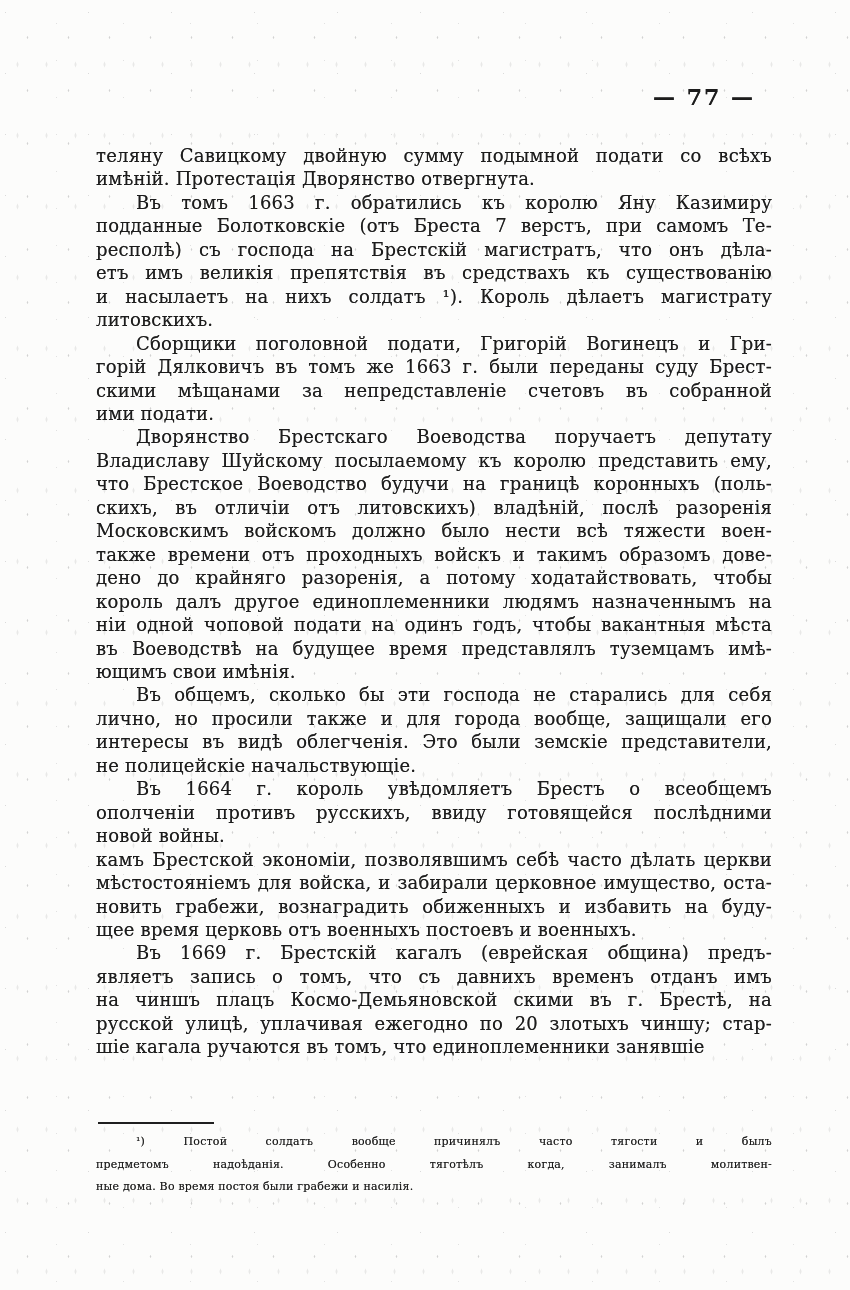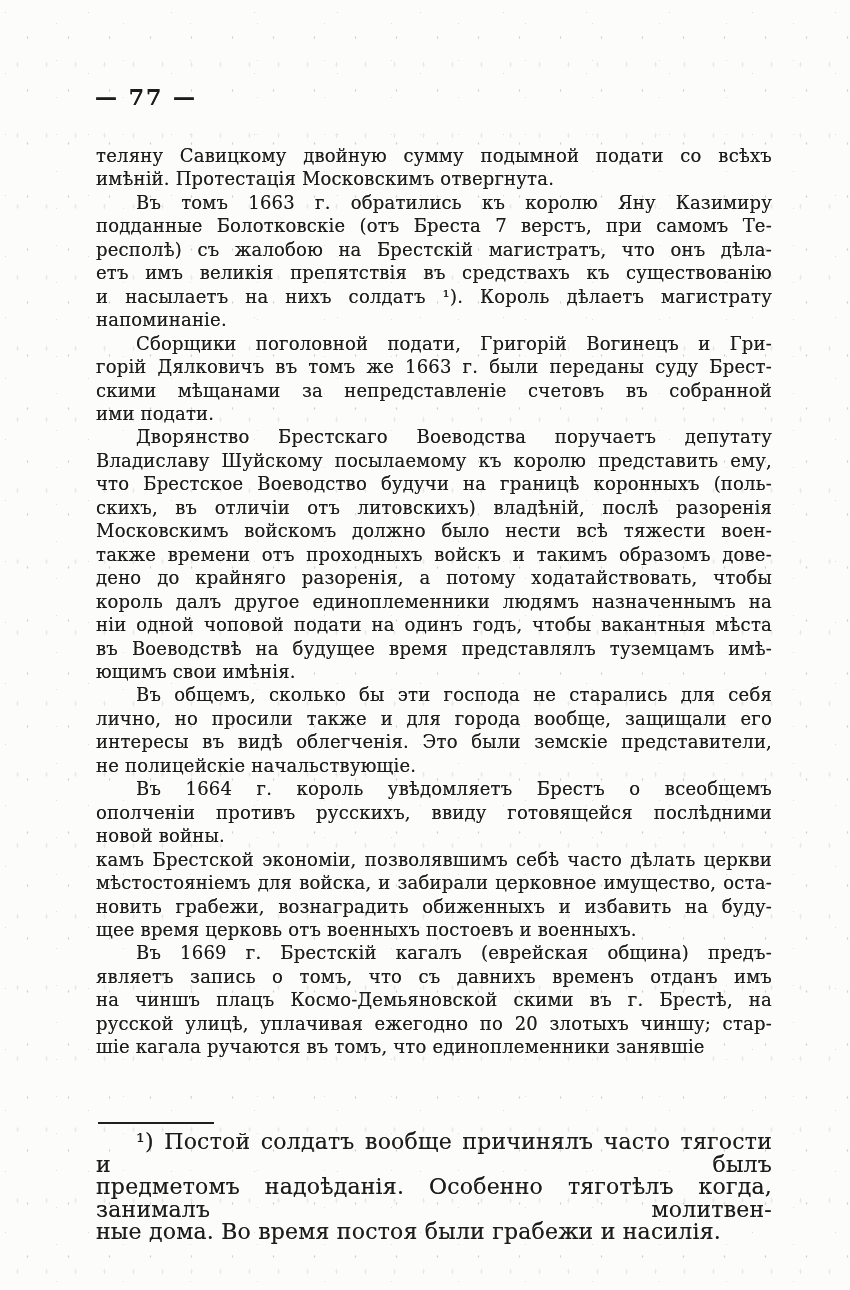--- a/index.html
+++ b/index.html
@@ -26,21 +26,21 @@
       radial-gradient(rgba(40,40,40,0.09) 0.7px, transparent 1.3px),
       radial-gradient(rgba(40,40,40,0.16) 0.4px, transparent 0.9px);
     background-size: 41px 53px, 67px 37px, 29px 71px, 83px 61px;
     background-position: 7px 11px, 23px 5px, 3px 29px, 47px 43px;
   }
   .pagenum {
     position: absolute;
     top: 84px;
     left: 95px;
     width: 660px;
-    text-align: left;
+    text-align: right;
     font-size: 22px;
     font-weight: bold;
     letter-spacing: 2px;
     text-shadow: 0 0 0.5px rgba(20,20,20,0.65);
   }
   .body-text {
     position: absolute;
     left: 96px;
     top: 144px;
     width: 676px;
@@ -58,49 +58,49 @@
     text-align-last: left;
   }
   .line.indent {
     text-indent: 40px;
   }
   .footnote {
     position: absolute;
     left: 96px;
     top: 1122px;
     width: 676px;
-    font-size: 22px;
+    font-size: 11px;
     line-height: 22.5px;
     text-shadow: 0 0 0.4px rgba(20,20,20,0.6);
   }
   .fn-rule {
     width: 116px;
     height: 0;
     border-top: 2.5px solid #1f1f1f;
     margin: 0 0 7px 2px;
   }
 </style>
 </head>
 <body>
 
 <div class="page">
   <div class="pagenum">— 77 —</div>
 
   <div class="body-text">
       <div>
         <div class="line">теляну Савицкому двойную сумму подымной подати со всѣхъ</div>
-        <div class="line last">имѣній. Протестація Московскимъ отвергнута.</div>
+        <div class="line last">имѣній. Протестація Дворянство отвергнута.</div>
       </div>
       <div>
         <div class="line indent">Въ томъ 1663 г. обратились къ королю Яну Казимиру</div>
         <div class="line">подданные Болотковскіе (отъ Бреста 7 верстъ, при самомъ Те-</div>
-        <div class="line">респолѣ) съ жалобою на Брестскій магистратъ, что онъ дѣла-</div>
+        <div class="line">респолѣ) съ господа на Брестскій магистратъ, что онъ дѣла-</div>
         <div class="line">етъ имъ великія препятствія въ средствахъ къ существованію</div>
         <div class="line">и насылаетъ на нихъ солдатъ ¹). Король дѣлаетъ магистрату</div>
-        <div class="line last">напоминаніе.</div>
+        <div class="line last">литовскихъ.</div>
       </div>
       <div>
         <div class="line indent">Сборщики поголовной подати, Григорій Вогинецъ и Гри-</div>
         <div class="line">горій Дялковичъ въ томъ же 1663 г. были переданы суду Брест-</div>
         <div class="line">скими мѣщанами за непредставленіе счетовъ въ собранной</div>
         <div class="line last">ими подати.</div>
       </div>
       <div>
         <div class="line indent">Дворянство Брестскаго Воеводства поручаетъ депутату</div>
         <div class="line">Владиславу Шуйскому посылаемому къ королю представить ему,</div>

